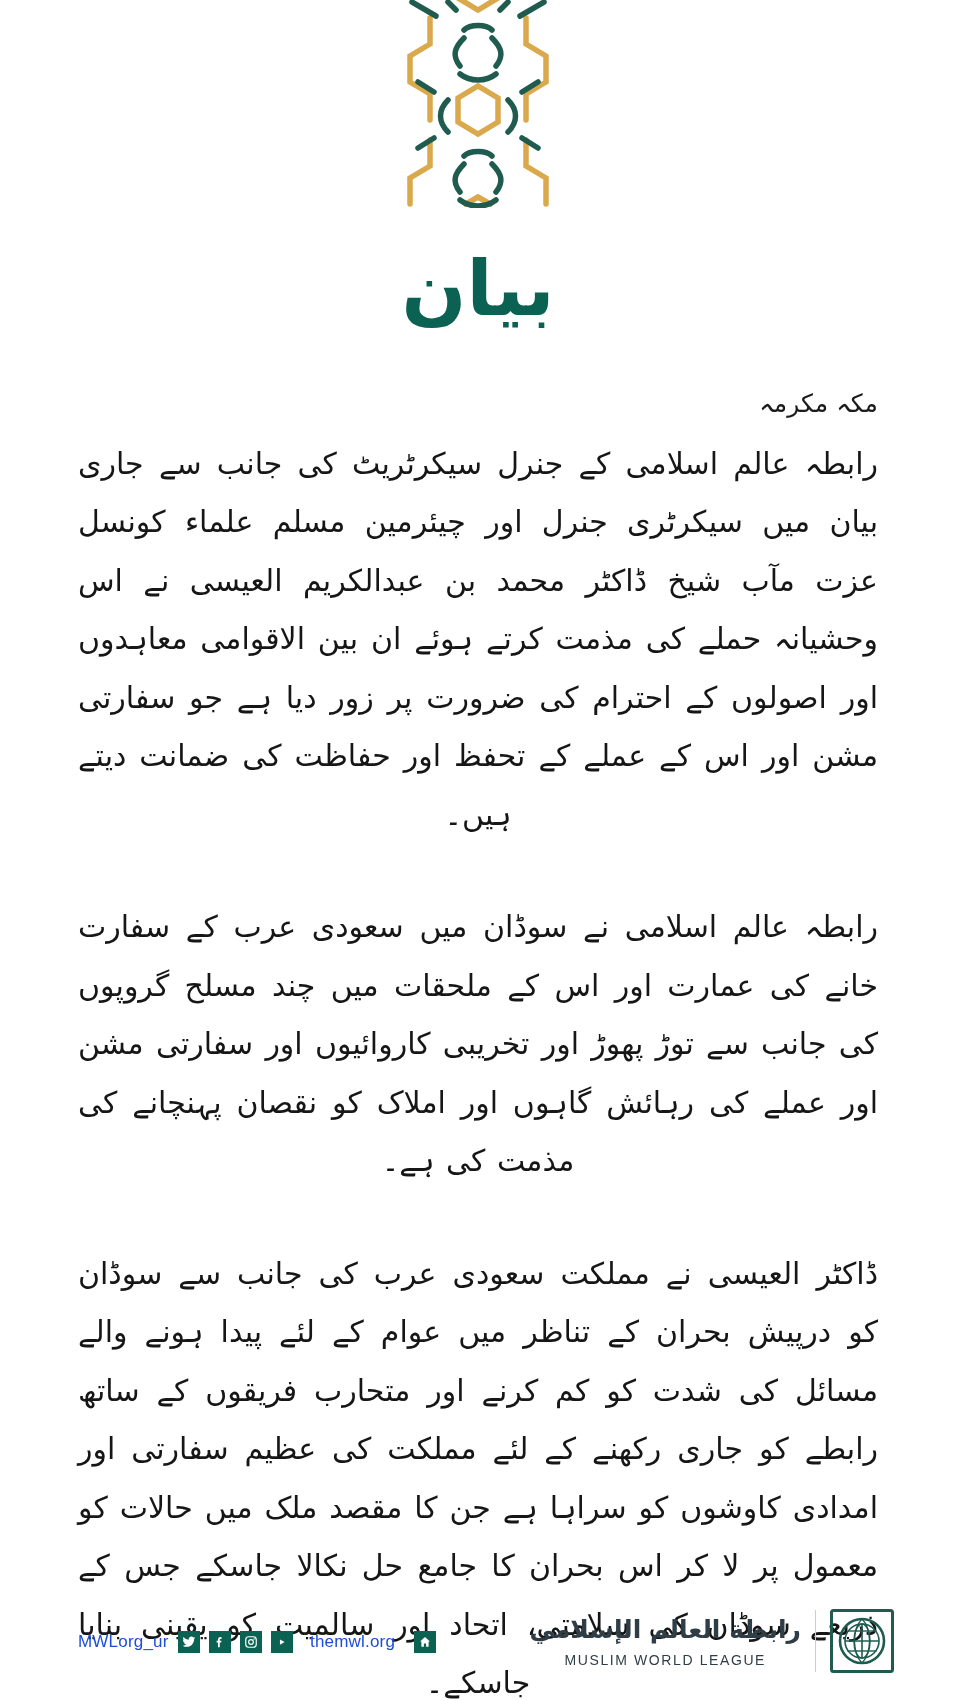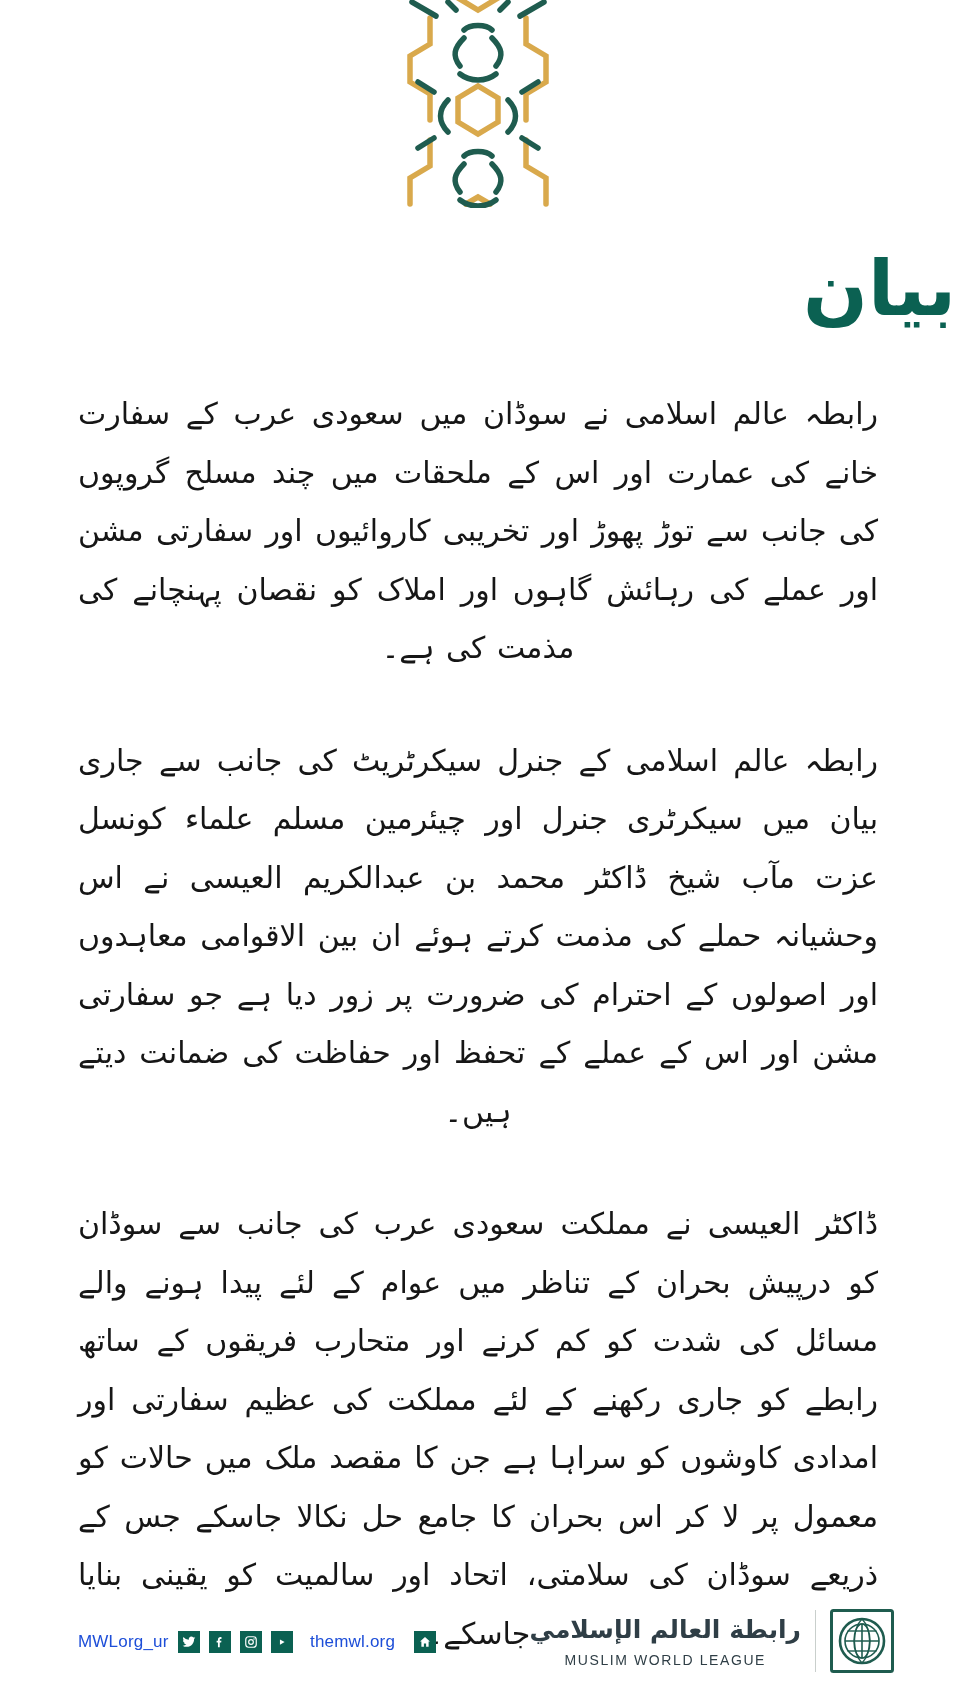--- a/index.html
+++ b/index.html
@@ -27,21 +27,21 @@
     height: 208px;
   }
   .ornament svg { display: block; width: 100%; height: 100%; }
 
   
   .title-wrap {
     position: absolute;
     top: 238px;
     left: 0;
     width: 956px;
-    text-align: right;
+    text-align: center;
   }
   .title {
     font-family: "DejaVu Sans", sans-serif;
     font-size: 76px;
     line-height: 1.35;
     color: #0b6152;
     direction: rtl;
     font-weight: 600;
   }
 
@@ -206,22 +206,23 @@
         </g>
       </g>
     </svg>
   </div>
 
   <div class="title-wrap">
     <div class="title">بیان</div>
   </div>
 
   <div class="body-wrap">
+    <div class="dateline">مکہ مکرمہ</div>
+    <p class="para">رابطہ عالم اسلامی کے جنرل سیکرٹریٹ کی جانب سے جاری بیان میں سیکرٹری جنرل اور چیئرمین مسلم علماء کونسل عزت مآب شیخ ڈاکٹر محمد بن عبدالکریم العیسی نے اس وحشیانہ حملے کی مذمت کرتے ہوئے ان بین الاقوامی معاہدوں اور اصولوں کے احترام کی ضرورت پر زور دیا ہے جو سفارتی مشن اور اس کے عملے کے تحفظ اور حفاظت کی ضمانت دیتے ہیں۔</p>
     <p class="para">رابطہ عالم اسلامی نے سوڈان میں سعودی عرب کے سفارت خانے کی عمارت اور اس کے ملحقات میں چند مسلح گروپوں کی جانب سے توڑ پھوڑ اور تخریبی کاروائیوں اور سفارتی مشن اور عملے کی رہائش گاہوں اور املاک کو نقصان پہنچانے کی مذمت کی ہے۔</p>
-    <p class="para">رابطہ عالم اسلامی کے جنرل سیکرٹریٹ کی جانب سے جاری بیان میں سیکرٹری جنرل اور چیئرمین مسلم علماء کونسل عزت مآب شیخ ڈاکٹر محمد بن عبدالکریم العیسی نے اس وحشیانہ حملے کی مذمت کرتے ہوئے ان بین الاقوامی معاہدوں اور اصولوں کے احترام کی ضرورت پر زور دیا ہے جو سفارتی مشن اور اس کے عملے کے تحفظ اور حفاظت کی ضمانت دیتے ہیں۔</p>
     <p class="para">ڈاکٹر العیسی نے مملکت سعودی عرب کی جانب سے سوڈان کو درپیش بحران کے تناظر میں عوام کے لئے پیدا ہونے والے مسائل کی شدت کو کم کرنے اور متحارب فریقوں کے ساتھ رابطے کو جاری رکھنے کے لئے مملکت کی عظیم سفارتی اور امدادی کاوشوں کو سراہا ہے جن کا مقصد ملک میں حالات کو معمول پر لا کر اس بحران کا جامع حل نکالا جاسکے جس کے ذریعے سوڈان کی سلامتی، اتحاد اور سالمیت کو یقینی بنایا جاسکے۔</p>
   </div>
 
   <div class="footer">
 
     <div class="footer-left">
       <span class="handle">MWLorg_ur</span>
 
       <span class="sicon">
         <svg width="14" height="14" viewBox="0 0 24 24" fill="#ffffff" aria-hidden="true">

